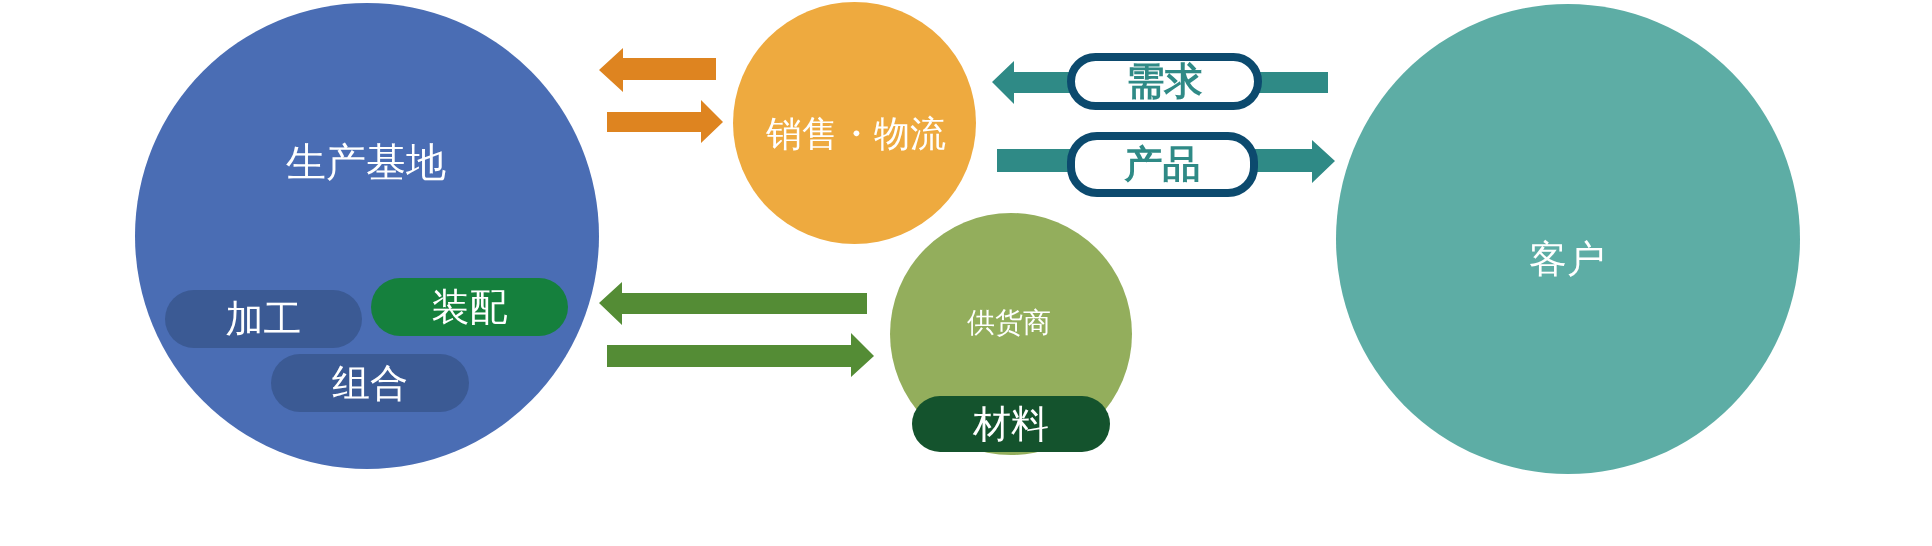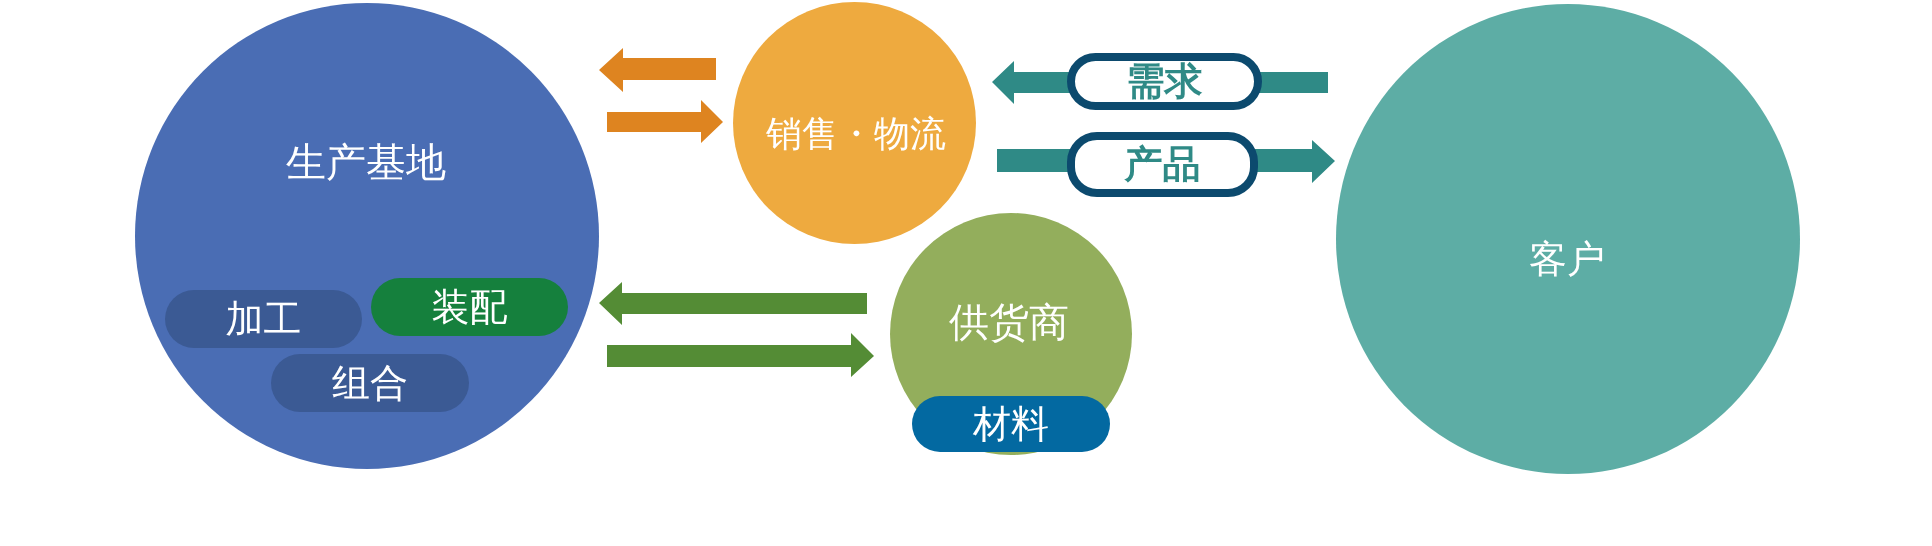--- a/index.html
+++ b/index.html
@@ -23,22 +23,22 @@
 <div class="pill" style="left:165px; top:290px; width:197px; height:58px; background:#3b5a94;">加工</div>
 <div class="pill" style="left:371px; top:278px; width:197px; height:58px; background:#15803d;">装配</div>
 <div class="pill" style="left:271px; top:354px; width:198px; height:58px; background:#3b5a94;">组合</div>
 
 <div class="circle" style="left:733px; top:2px; width:243px; height:242px; background:#eeaa3f;"></div>
 <div class="label" style="left:856px; top:133px; font-size:36px;">
   <div>销售・物流</div>
 </div>
 
 <div class="circle" style="left:890px; top:213px; width:242px; height:242px; background:#93ae5c;"></div>
-<div class="label" style="left:1009px; top:322px; font-size:40px;">供货商</div>
-<div class="pill" style="left:912px; top:396px; width:198px; height:56px; background:#0369a1;">材料</div>
+<div class="label" style="left:1009px; top:322px; font-size:28px;">供货商</div>
+<div class="pill" style="left:912px; top:396px; width:198px; height:56px; background:#14532d;">材料</div>
 
 <div class="circle" style="left:1336px; top:4px; width:464px; height:470px; background:#5dada5;"></div>
 <div class="label" style="left:1567px; top:244px; font-size:38px;margin-top:16px;">客户</div>
 
 <svg class="arrow" width="1932" height="546" viewBox="0 0 1932 546">
 
   <polygon fill="#de8420" points="599,70 623,48 623,58 716,58 716,80 623,80 623,92"></polygon>
 
   <polygon fill="#de8420" points="607,112 701,112 701,100 723,122 701,143 701,132 607,132"></polygon>
 

